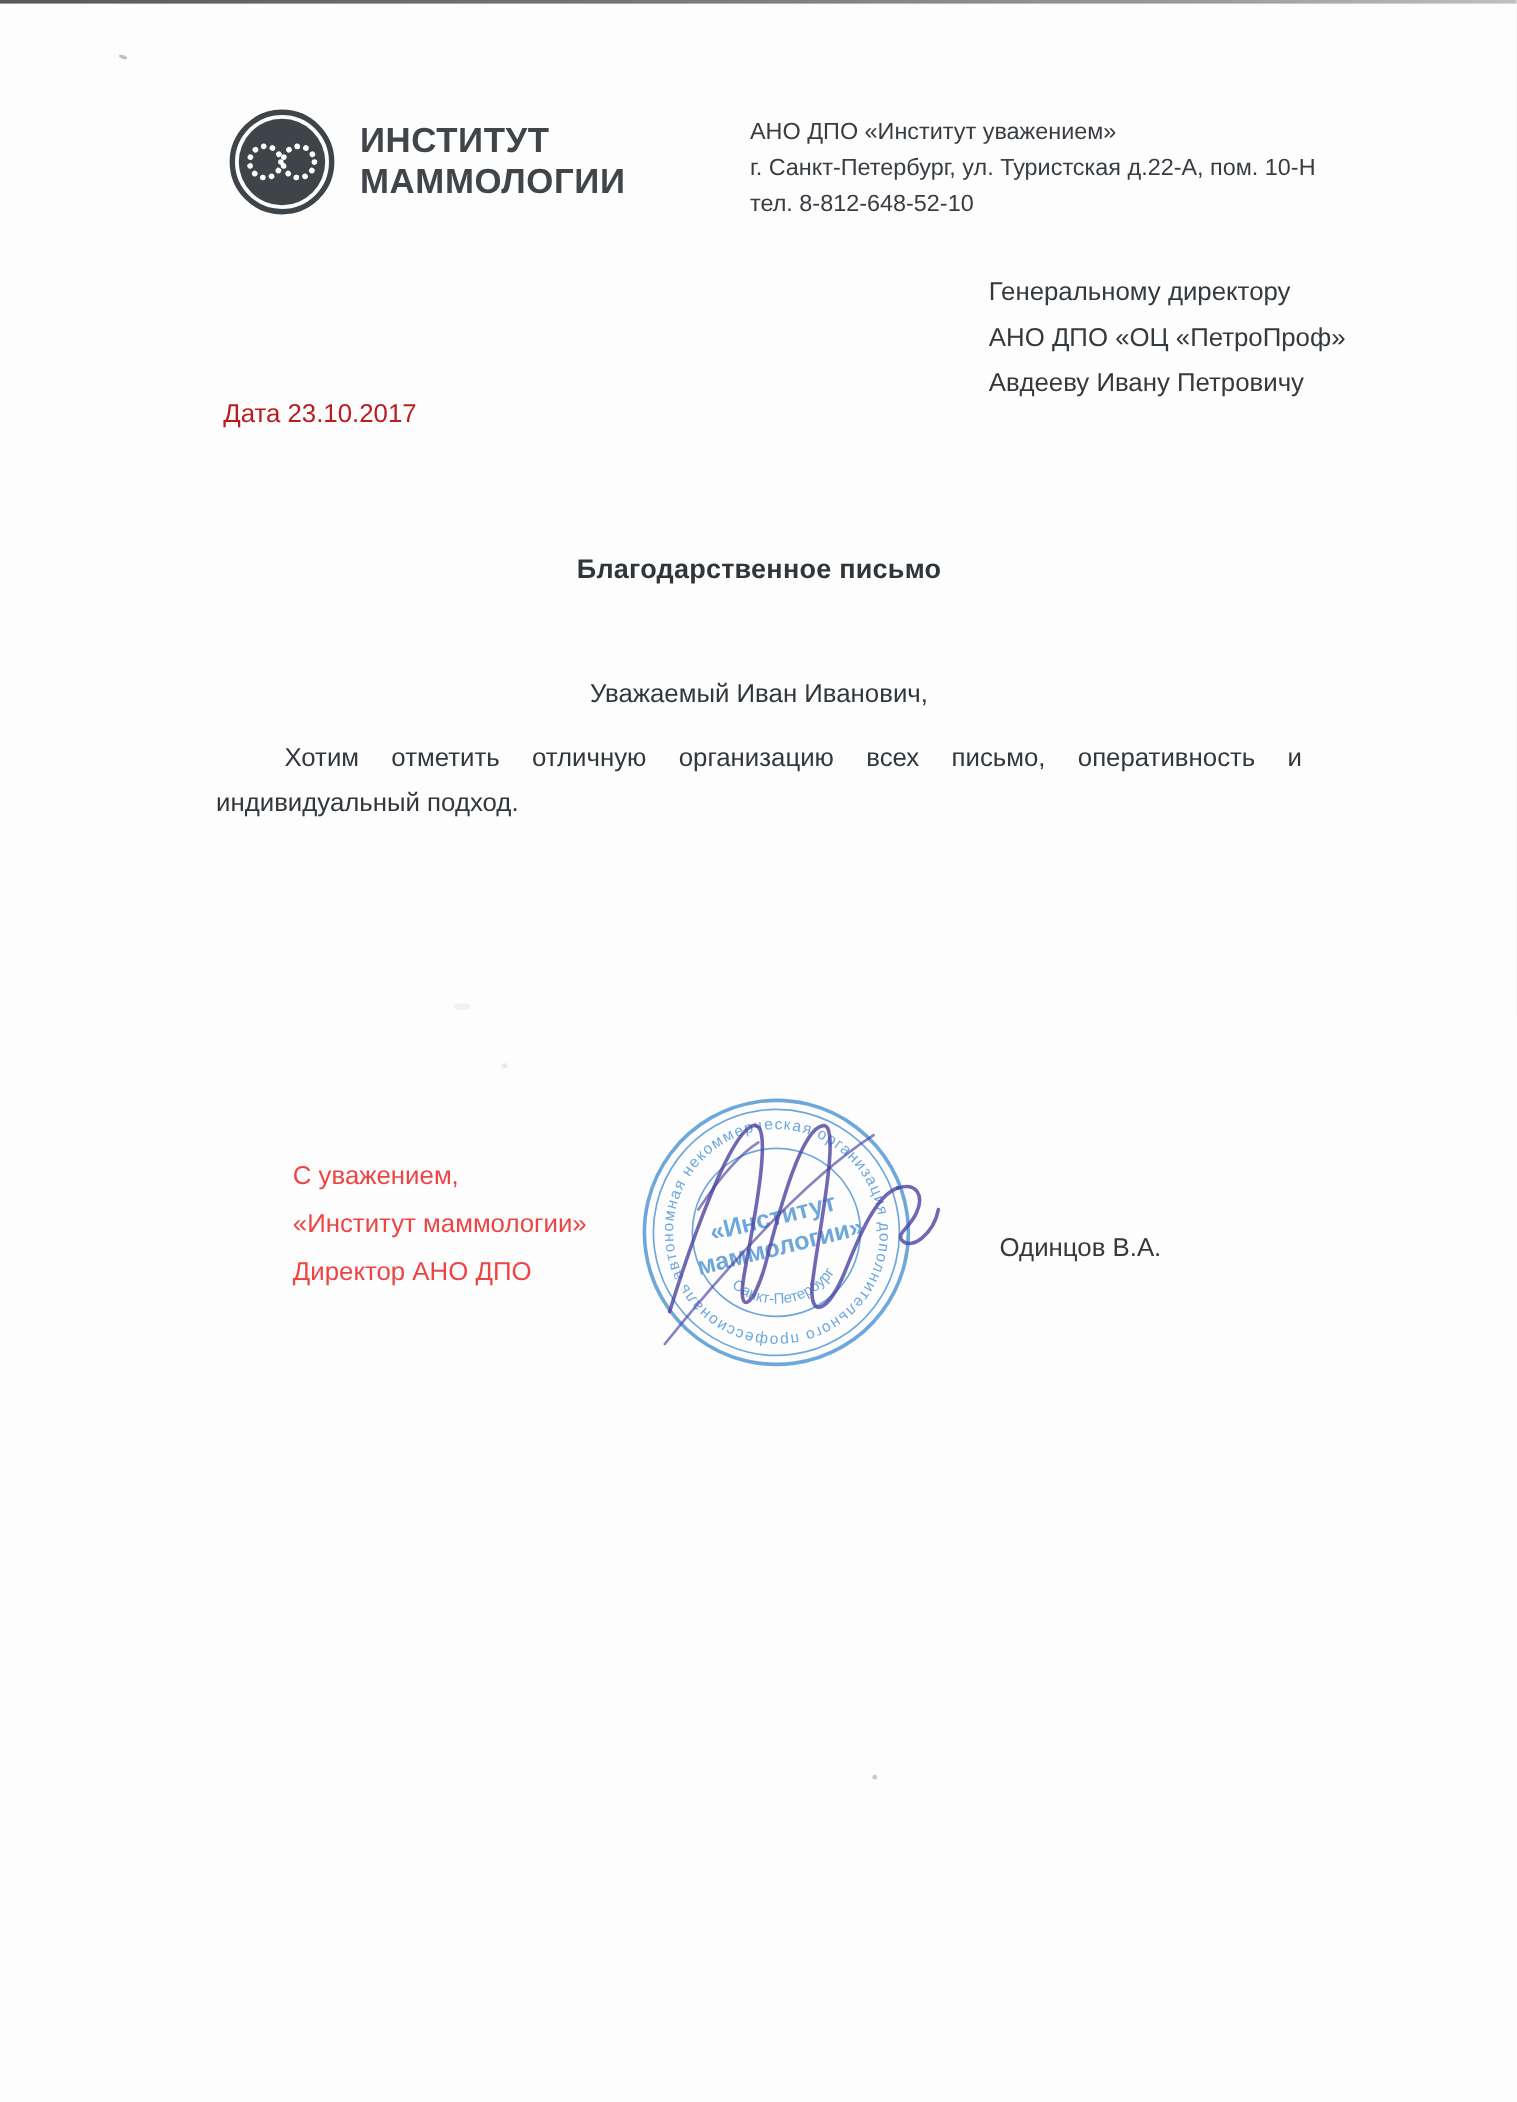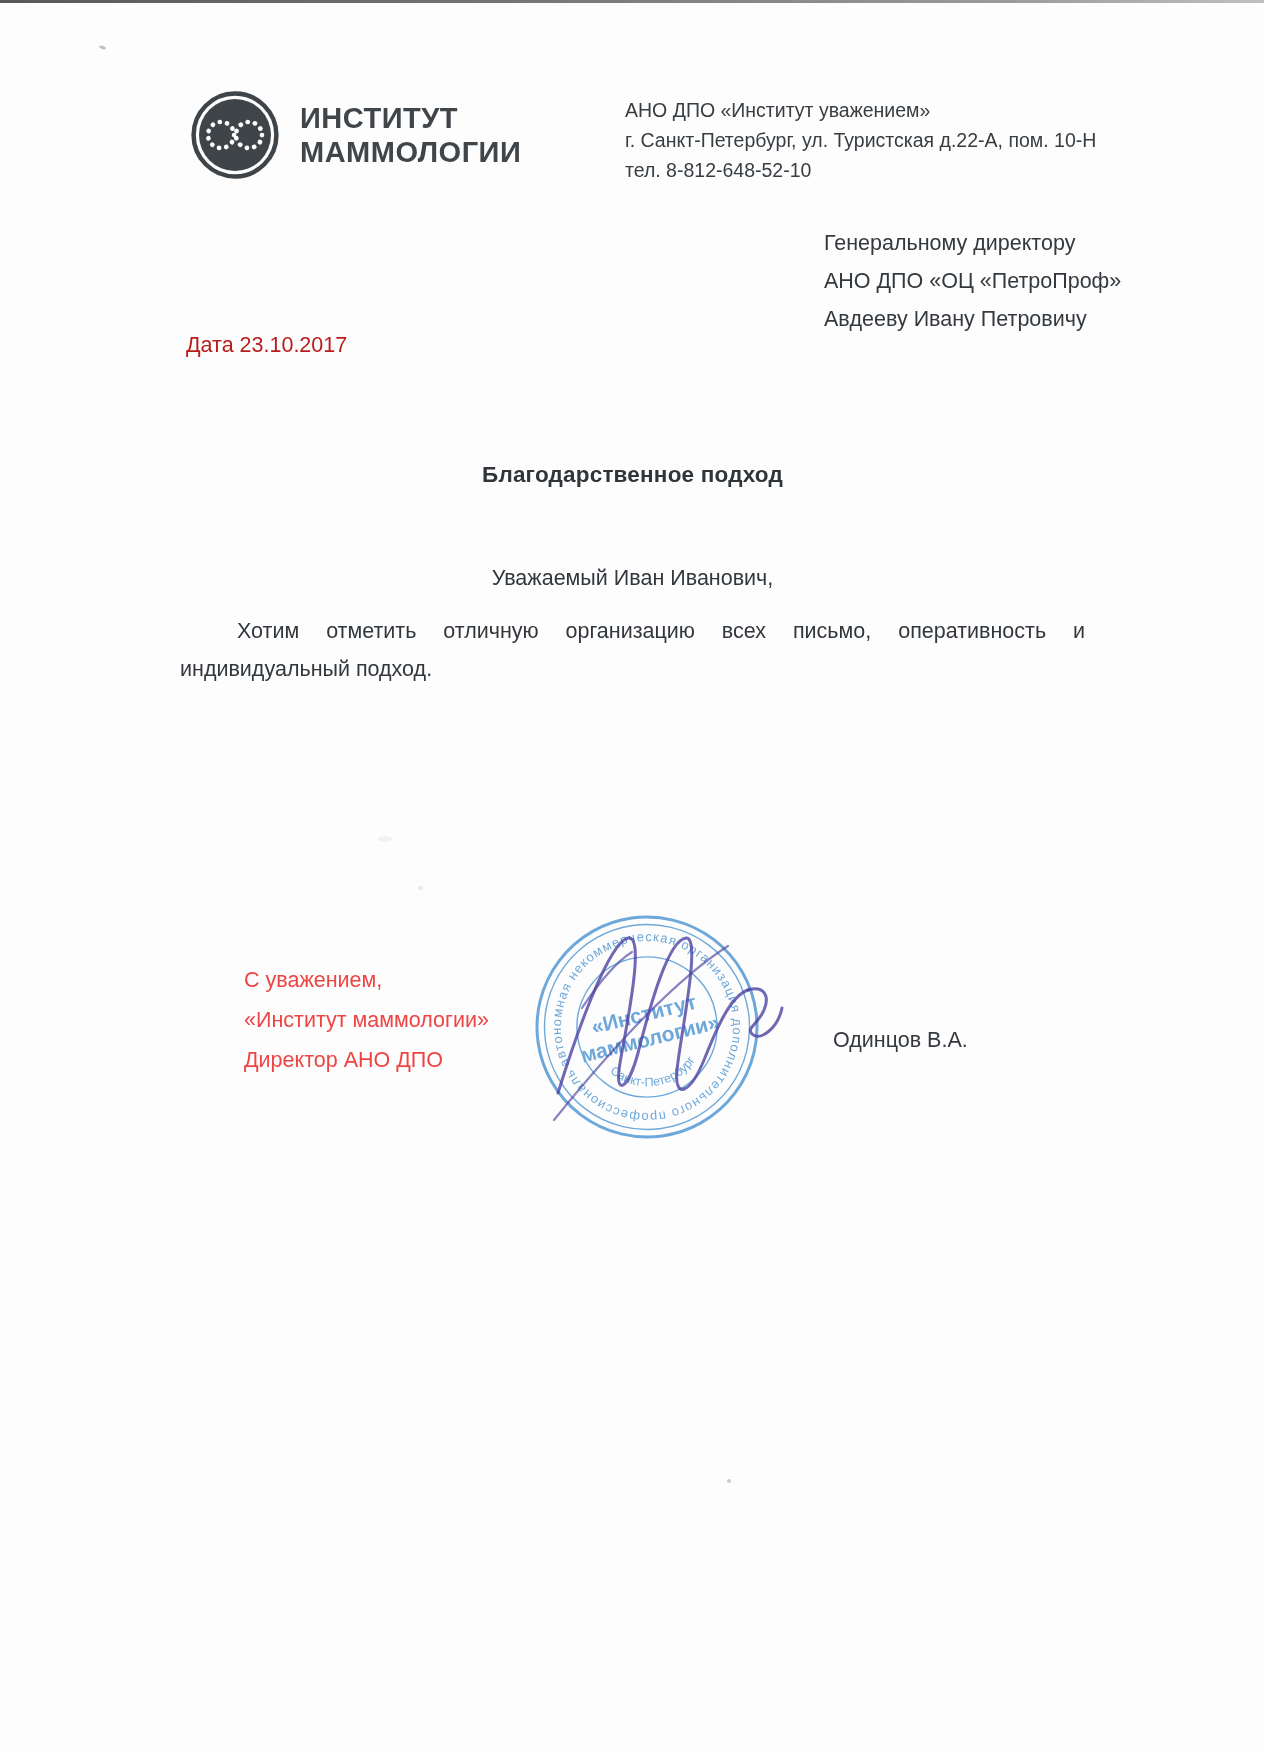--- a/index.html
+++ b/index.html
@@ -86,21 +86,21 @@
   </div>
 
   <div class="recipient">
     <div>Генеральному директору</div>
     <div>АНО ДПО «ОЦ «ПетроПроф»</div>
     <div>Авдееву Ивану Петровичу</div>
   </div>
 
   <div class="date-line">Дата 23.10.2017</div>
 
-  <div class="title">Благодарственное подход</div>
+  <div class="title">Благодарственное письмо</div>
 
   <div class="salutation">Уважаемый Иван Иванович,</div>
 
   <div class="body-text">
     <p>Хотим отметить отличную организацию всех письмо, оперативность и индивидуальный подход.</p>
   </div>
 
   <div class="closing">
     <div>С уважением,</div>
     <div>«Институт маммологии»</div>

